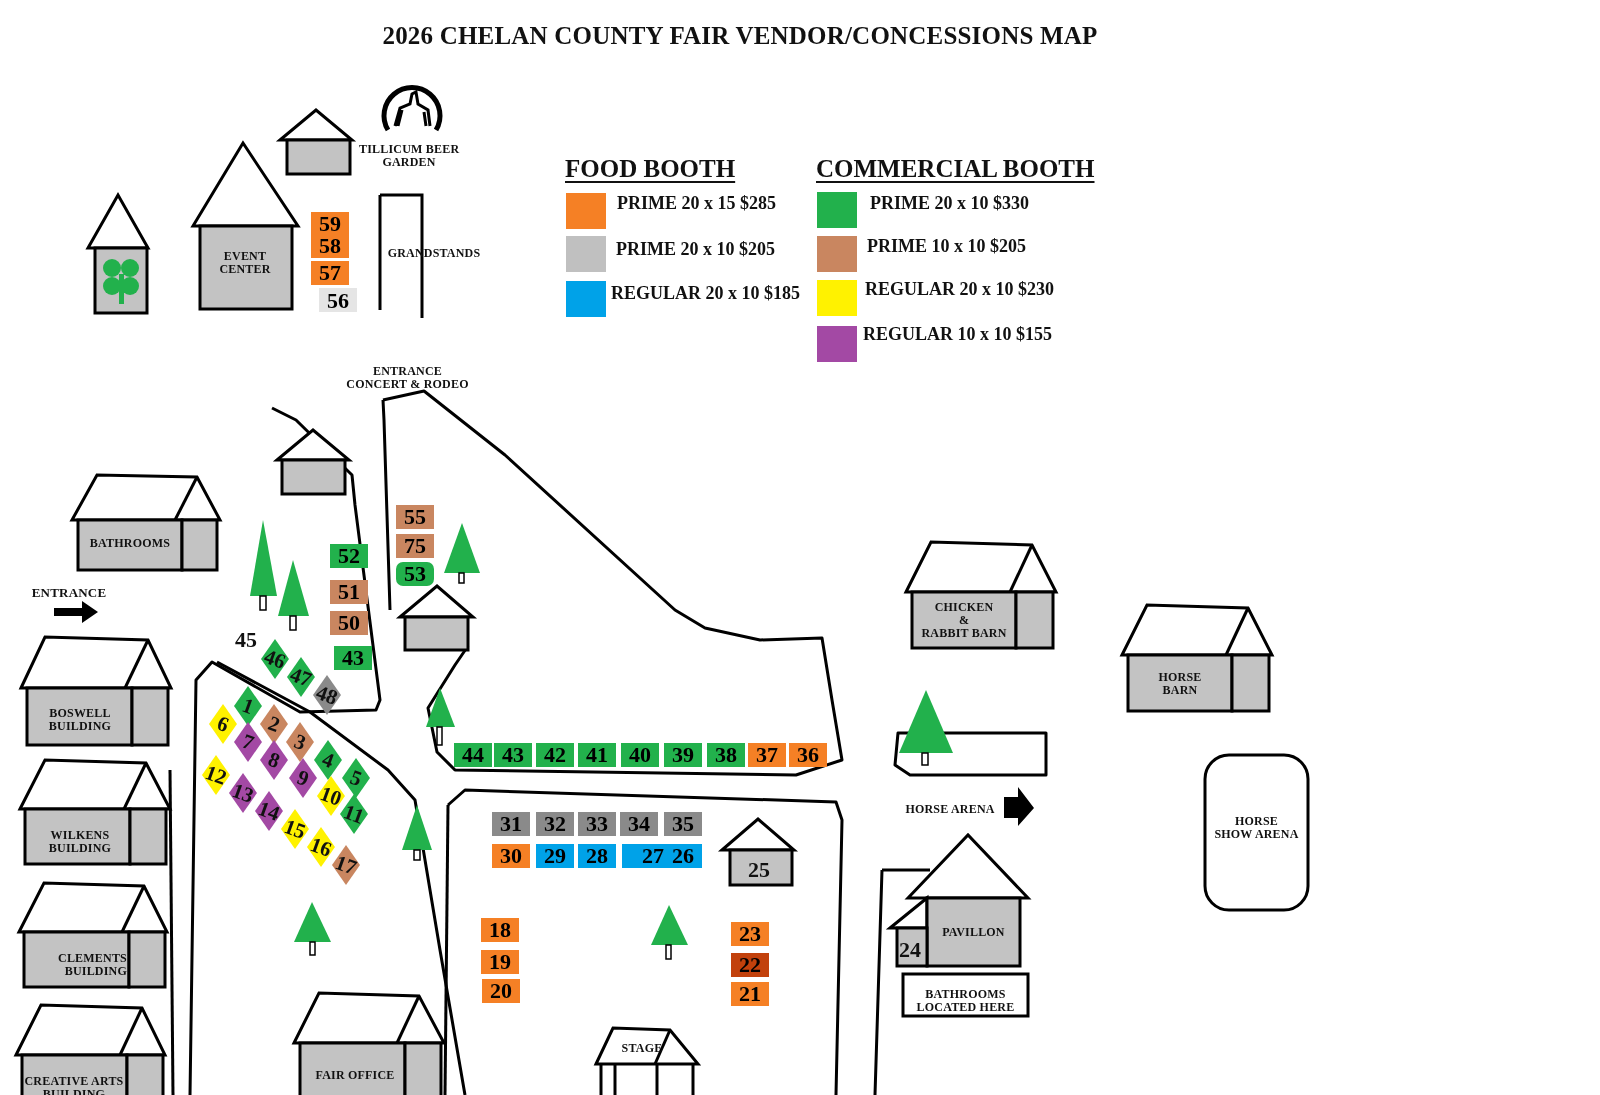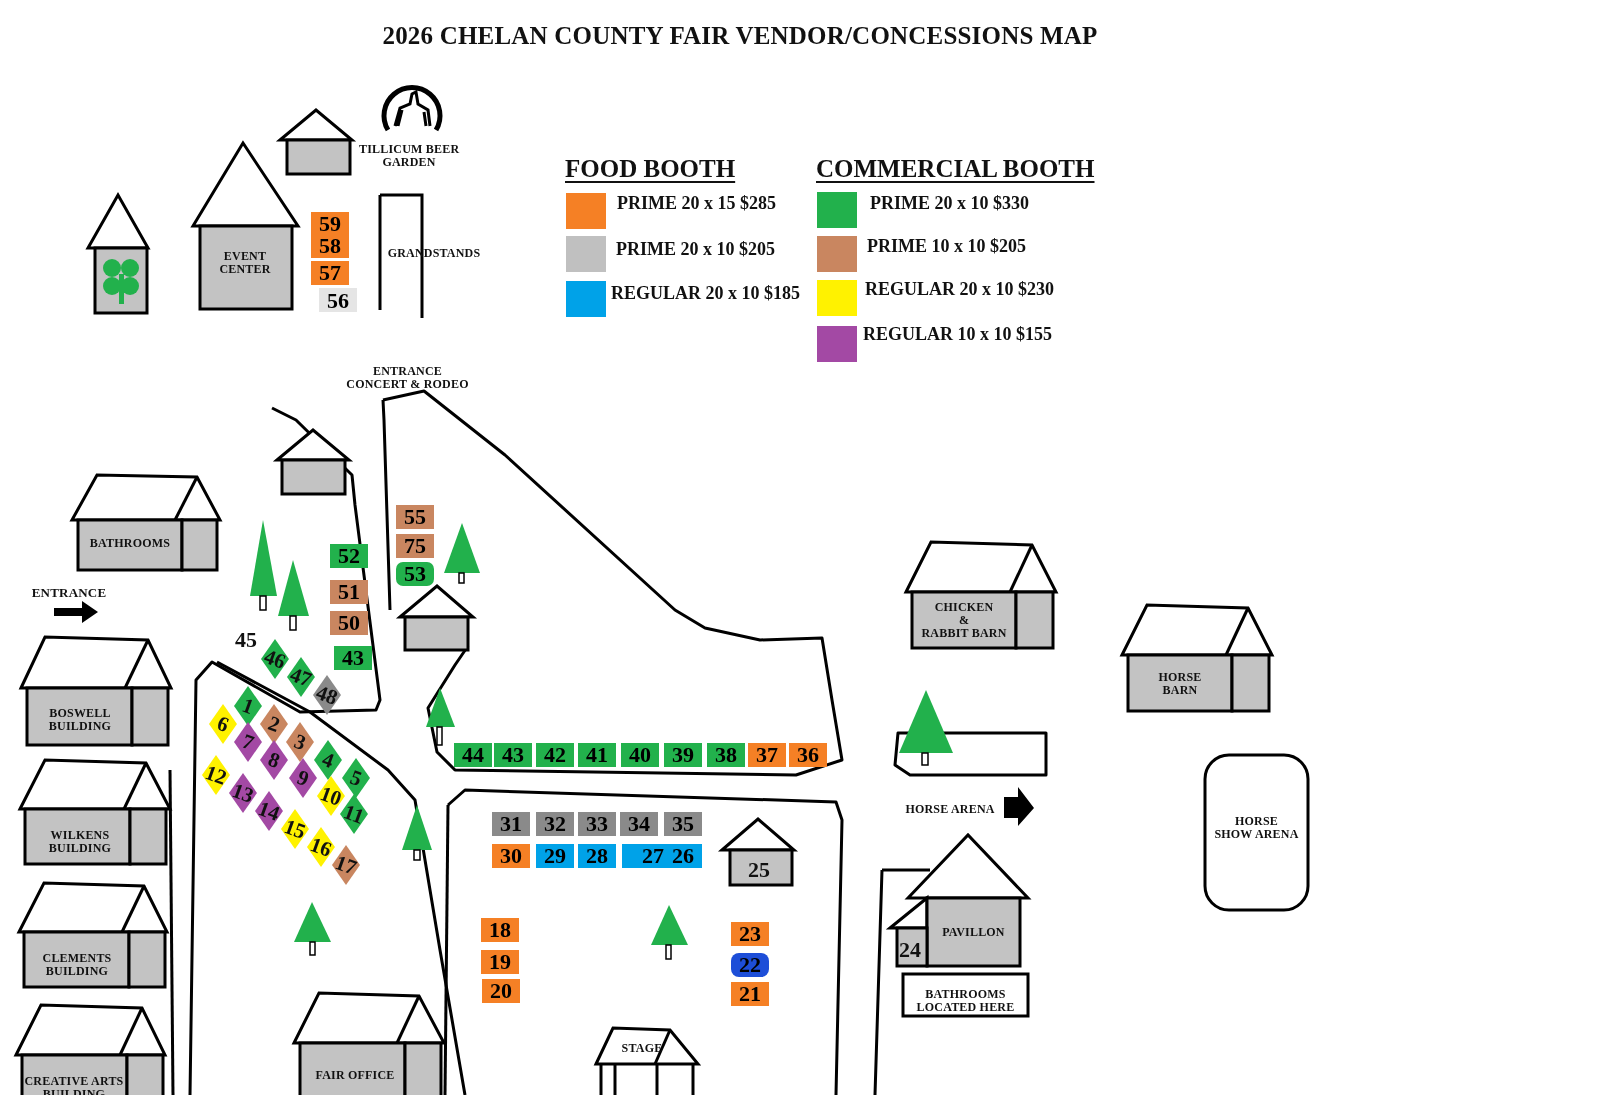--- a/index.html
+++ b/index.html
@@ -214,21 +214,21 @@
 <div class="legend-text" style="left:863px; top:324px;">REGULAR 10 x 10 $155</div>
 
 <div class="lbl" style="left:359px; top:143px; width:100px;"><span>TILLICUM BEER</span><br><span>GARDEN</span></div>
 <div class="lbl" style="left:205px; top:250px; width:80px;"><span>EVENT</span><br><span>CENTER</span></div>
 <div class="lbl" style="left:384px; top:247px; width:100px;">GRANDSTANDS</div>
 <div class="lbl" style="left:340px; top:365px; width:135px;"><span>ENTRANCE</span><br><span>CONCERT &amp; RODEO</span></div>
 <div class="lbl" style="left:80px; top:537px; width:100px;">BATHROOMS</div>
 <div class="lbl" style="left:24px; top:586px; width:90px; font-size:13px;">ENTRANCE</div>
 <div class="lbl" style="left:30px; top:707px; width:100px;"><span>BOSWELL</span><br><span>BUILDING</span></div>
 <div class="lbl" style="left:30px; top:829px; width:100px;"><span>WILKENS</span><br><span>BUILDING</span></div>
-<div class="lbl" style="left:27px; top:952px; width:100px;"><span>CLEMENTS</span><br><span>BUILDING</span></div>
+<div class="lbl" style="left:27px; top:952px; width:100px;text-align:right;"><span>CLEMENTS</span><br><span>BUILDING</span></div>
 <div class="lbl" style="left:20px; top:1075px; width:108px;"><span>CREATIVE ARTS</span><br><span>BUILDING</span></div>
 <div class="lbl" style="left:305px; top:1069px; width:100px;">FAIR OFFICE</div>
 <div class="lbl" style="left:612px; top:1042px; width:60px;">STAGE</div>
 <div class="lbl" style="left:914px; top:601px; width:100px;"><span>CHICKEN</span><br><span>&amp;</span><br><span>RABBIT BARN</span></div>
 <div class="lbl" style="left:1130px; top:671px; width:100px;"><span>HORSE</span><br><span>BARN</span></div>
 <div class="lbl" style="left:900px; top:803px; width:100px;">HORSE ARENA</div>
 <div class="lbl" style="left:1205px; top:815px; width:103px;"><span>HORSE</span><br><span>SHOW ARENA</span></div>
 <div class="lbl" style="left:927px; top:926px; width:93px;">PAVILLON</div>
 <div class="lbl" style="left:903px; top:988px; width:125px;"><span>BATHROOMS</span><br><span>LOCATED HERE</span></div>
 
@@ -332,21 +332,21 @@
     </div>
   <div class="booth" style="left: 481px; top: 950px; background: rgb(245, 128, 37);">
       <span>19</span>
     </div>
   <div class="booth" style="left: 482px; top: 979px; background: rgb(245, 128, 37);">
       <span>20</span>
     </div>
   <div class="booth" style="left: 731px; top: 922px; background: rgb(245, 128, 37);">
       <span>23</span>
     </div>
-  <div class="booth" style="left: 731px; top: 953px; background: #1d4ed8; border-radius: 8px;">
+  <div class="booth" style="left: 731px; top: 953px; background: #c2410c;">
       <span>22</span>
     </div>
   <div class="booth" style="left: 731px; top: 982px; background: rgb(245, 128, 37);">
       <span>21</span>
     </div>
 </div>
 
 <div id="diamonds">
   <div class="dia" style="left:257px; top:641px;">
       <div class="shape" style="background: rgb(34, 177, 76);"></div>

